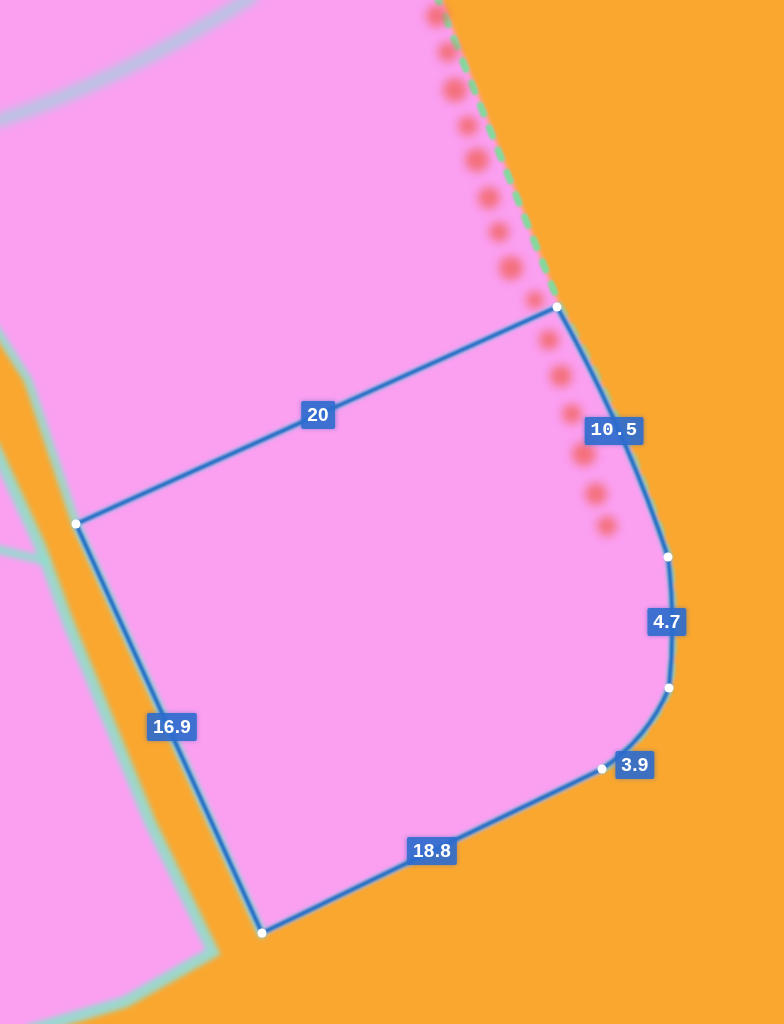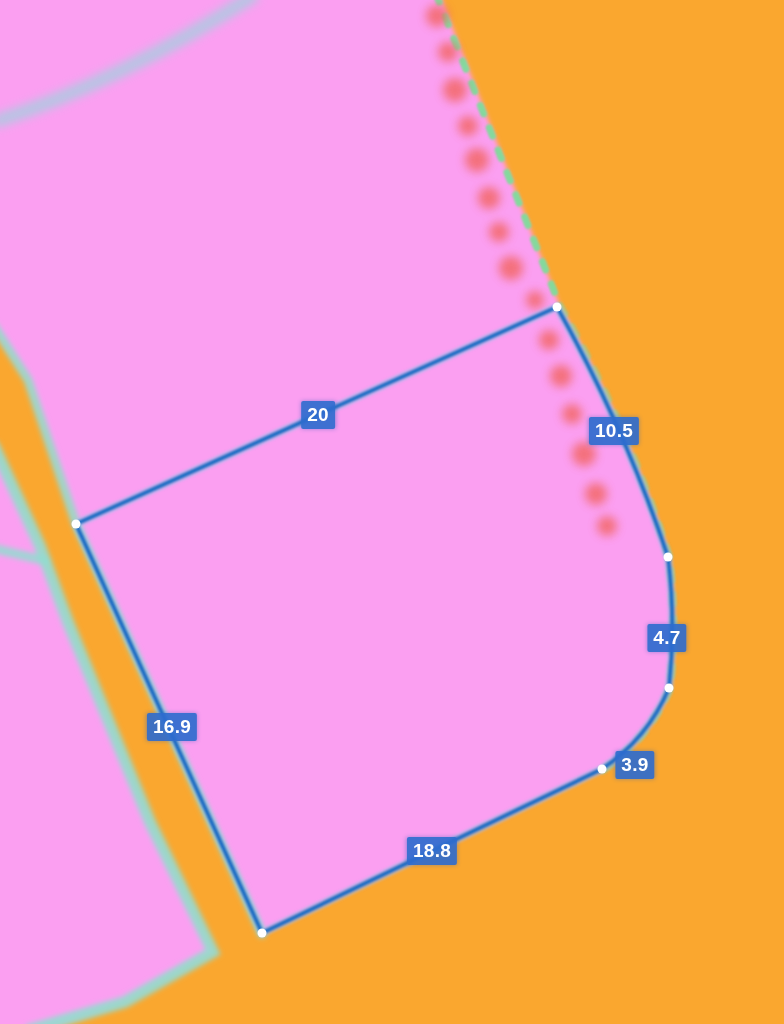--- a/index.html
+++ b/index.html
@@ -121,23 +121,23 @@
       <circle cx="557" cy="307" r="4.5"></circle>
       <circle cx="668" cy="557" r="4.5"></circle>
       <circle cx="669" cy="688" r="4.5"></circle>
       <circle cx="602" cy="769" r="4.5"></circle>
       <circle cx="262" cy="933" r="4.5"></circle>
     </g>
   </svg>
 
   <div class="measure-label" style="left:318px; top:415px;">20</div>
 
-  <div class="measure-label" style="left:614px; top:431px;">10.5</div>
+  <div class="measure-label" style="left:614px; top:431px;font-family:Liberation Mono, monospace;">10.5</div>
 
-  <div class="measure-label" style="left:667px; top:622px;margin-top:16px;">4.7</div>
+  <div class="measure-label" style="left:667px; top:622px;">4.7</div>
 
   <div class="measure-label" style="left:635px; top:727px;margin-top:38px;">3.9</div>
 
   <div class="measure-label" style="left:432px; top:851px;">18.8</div>
 
   <div class="measure-label" style="left:172px; top:727px;">16.9</div>
 
 </div>
 
 </body></html>

